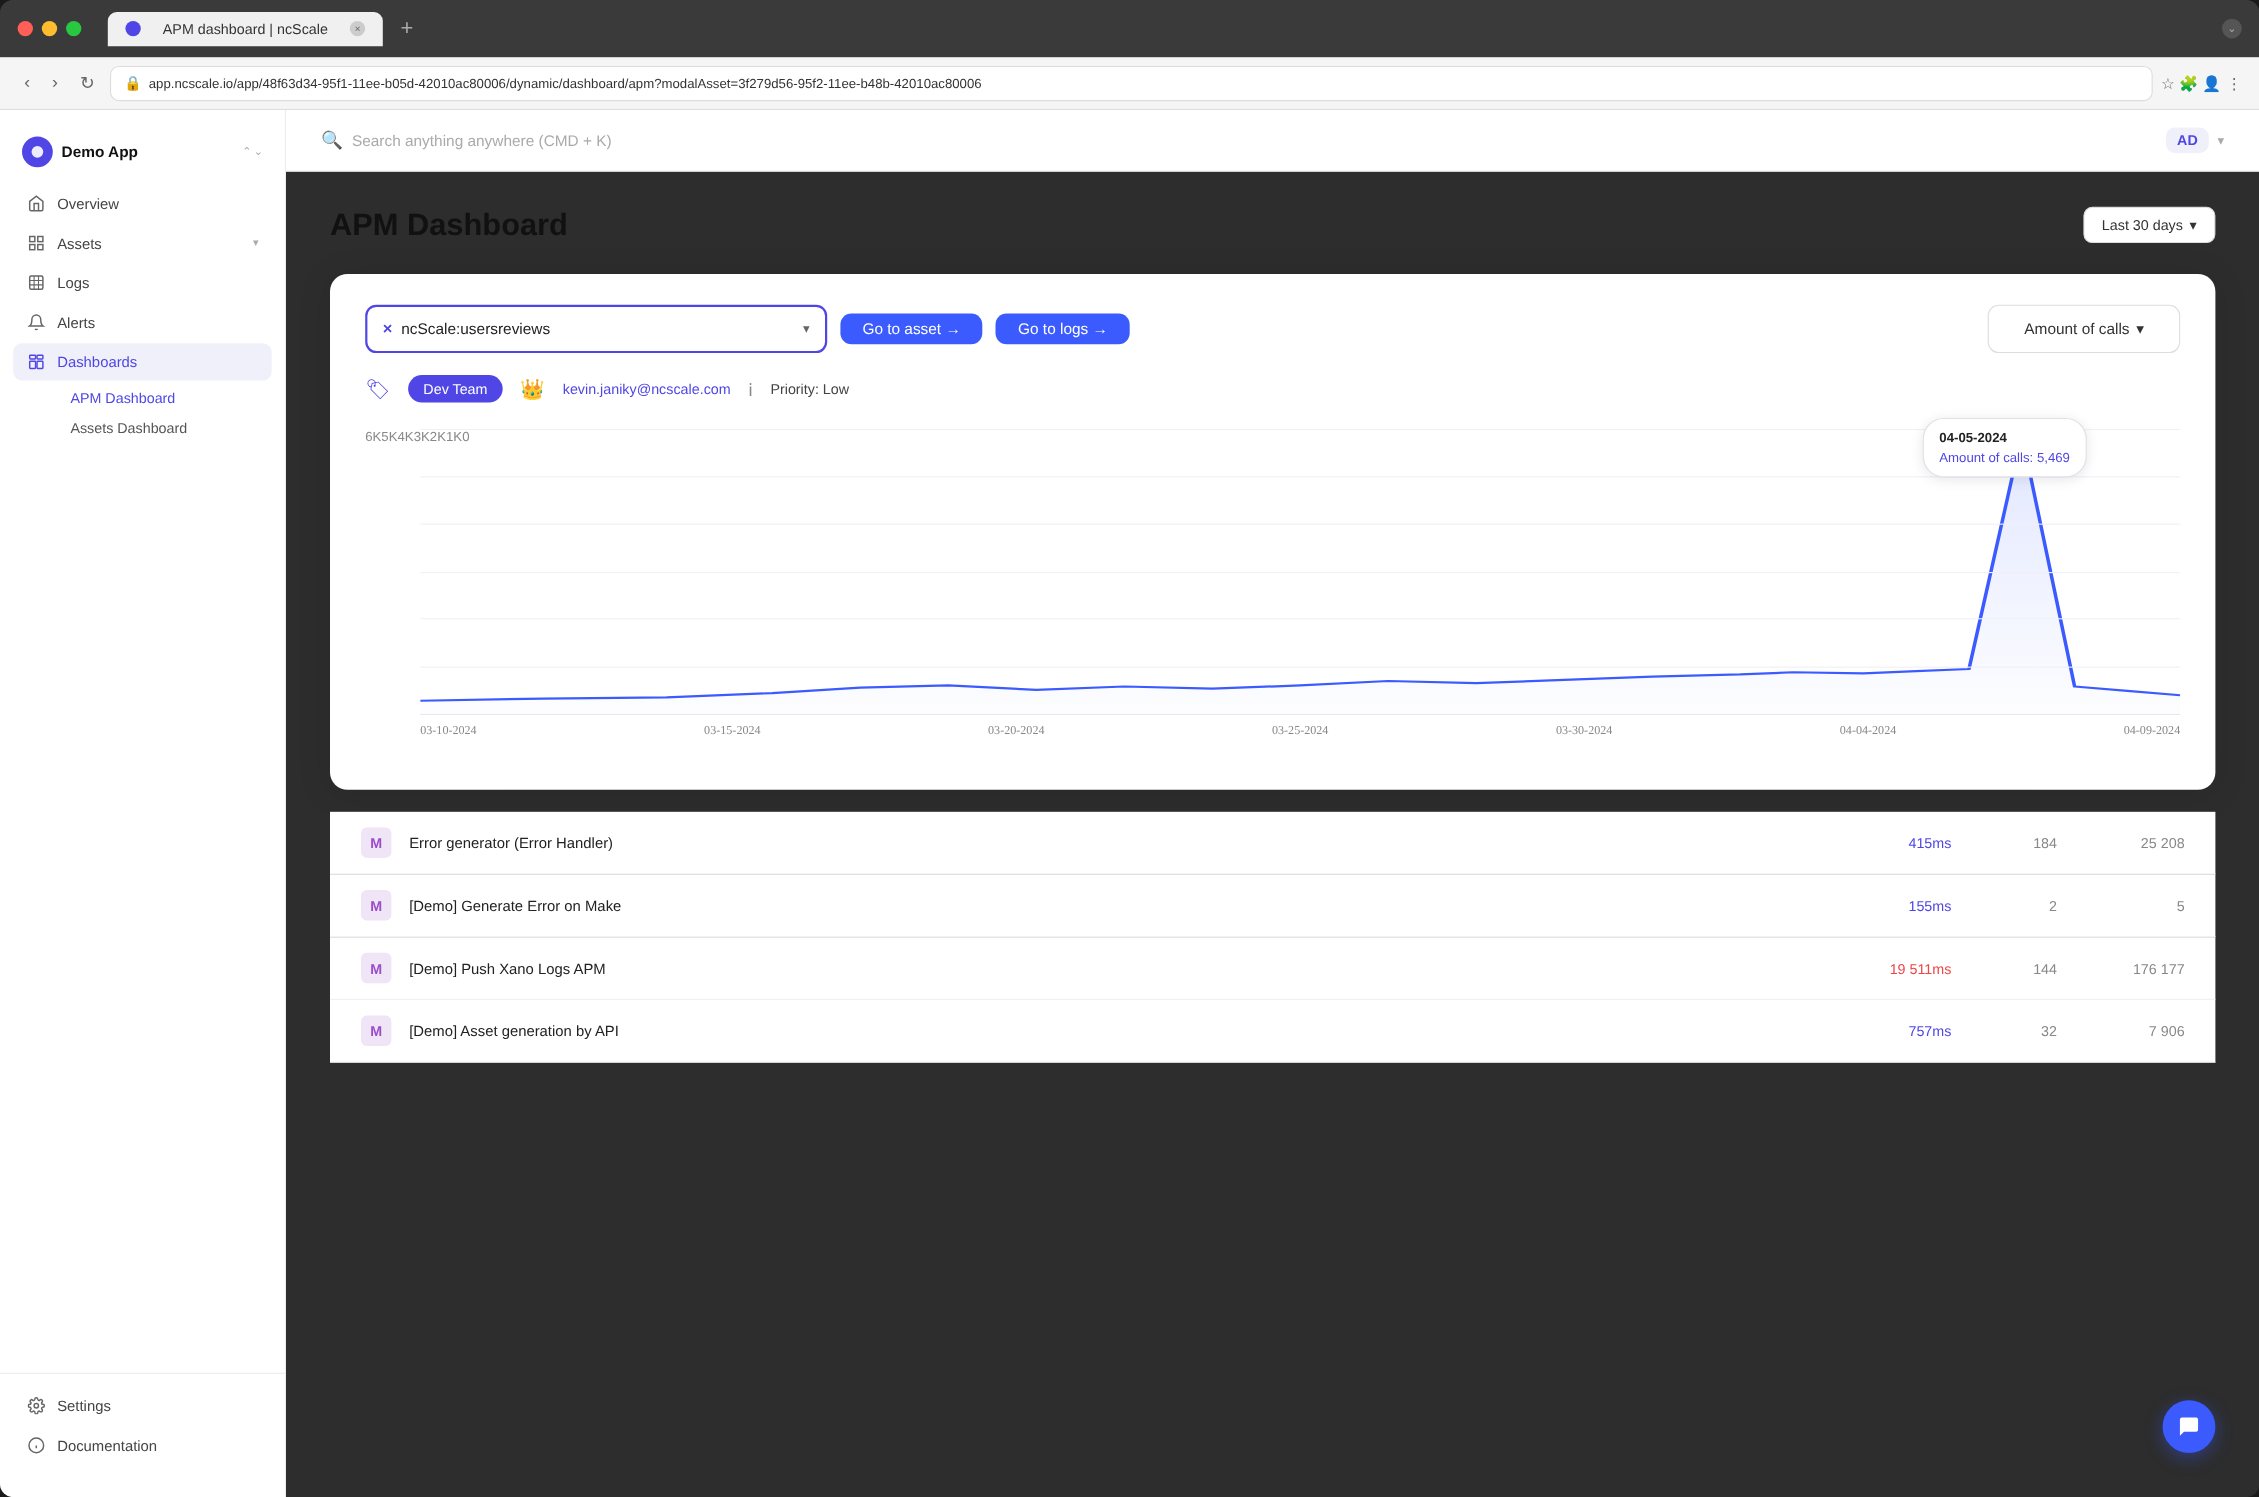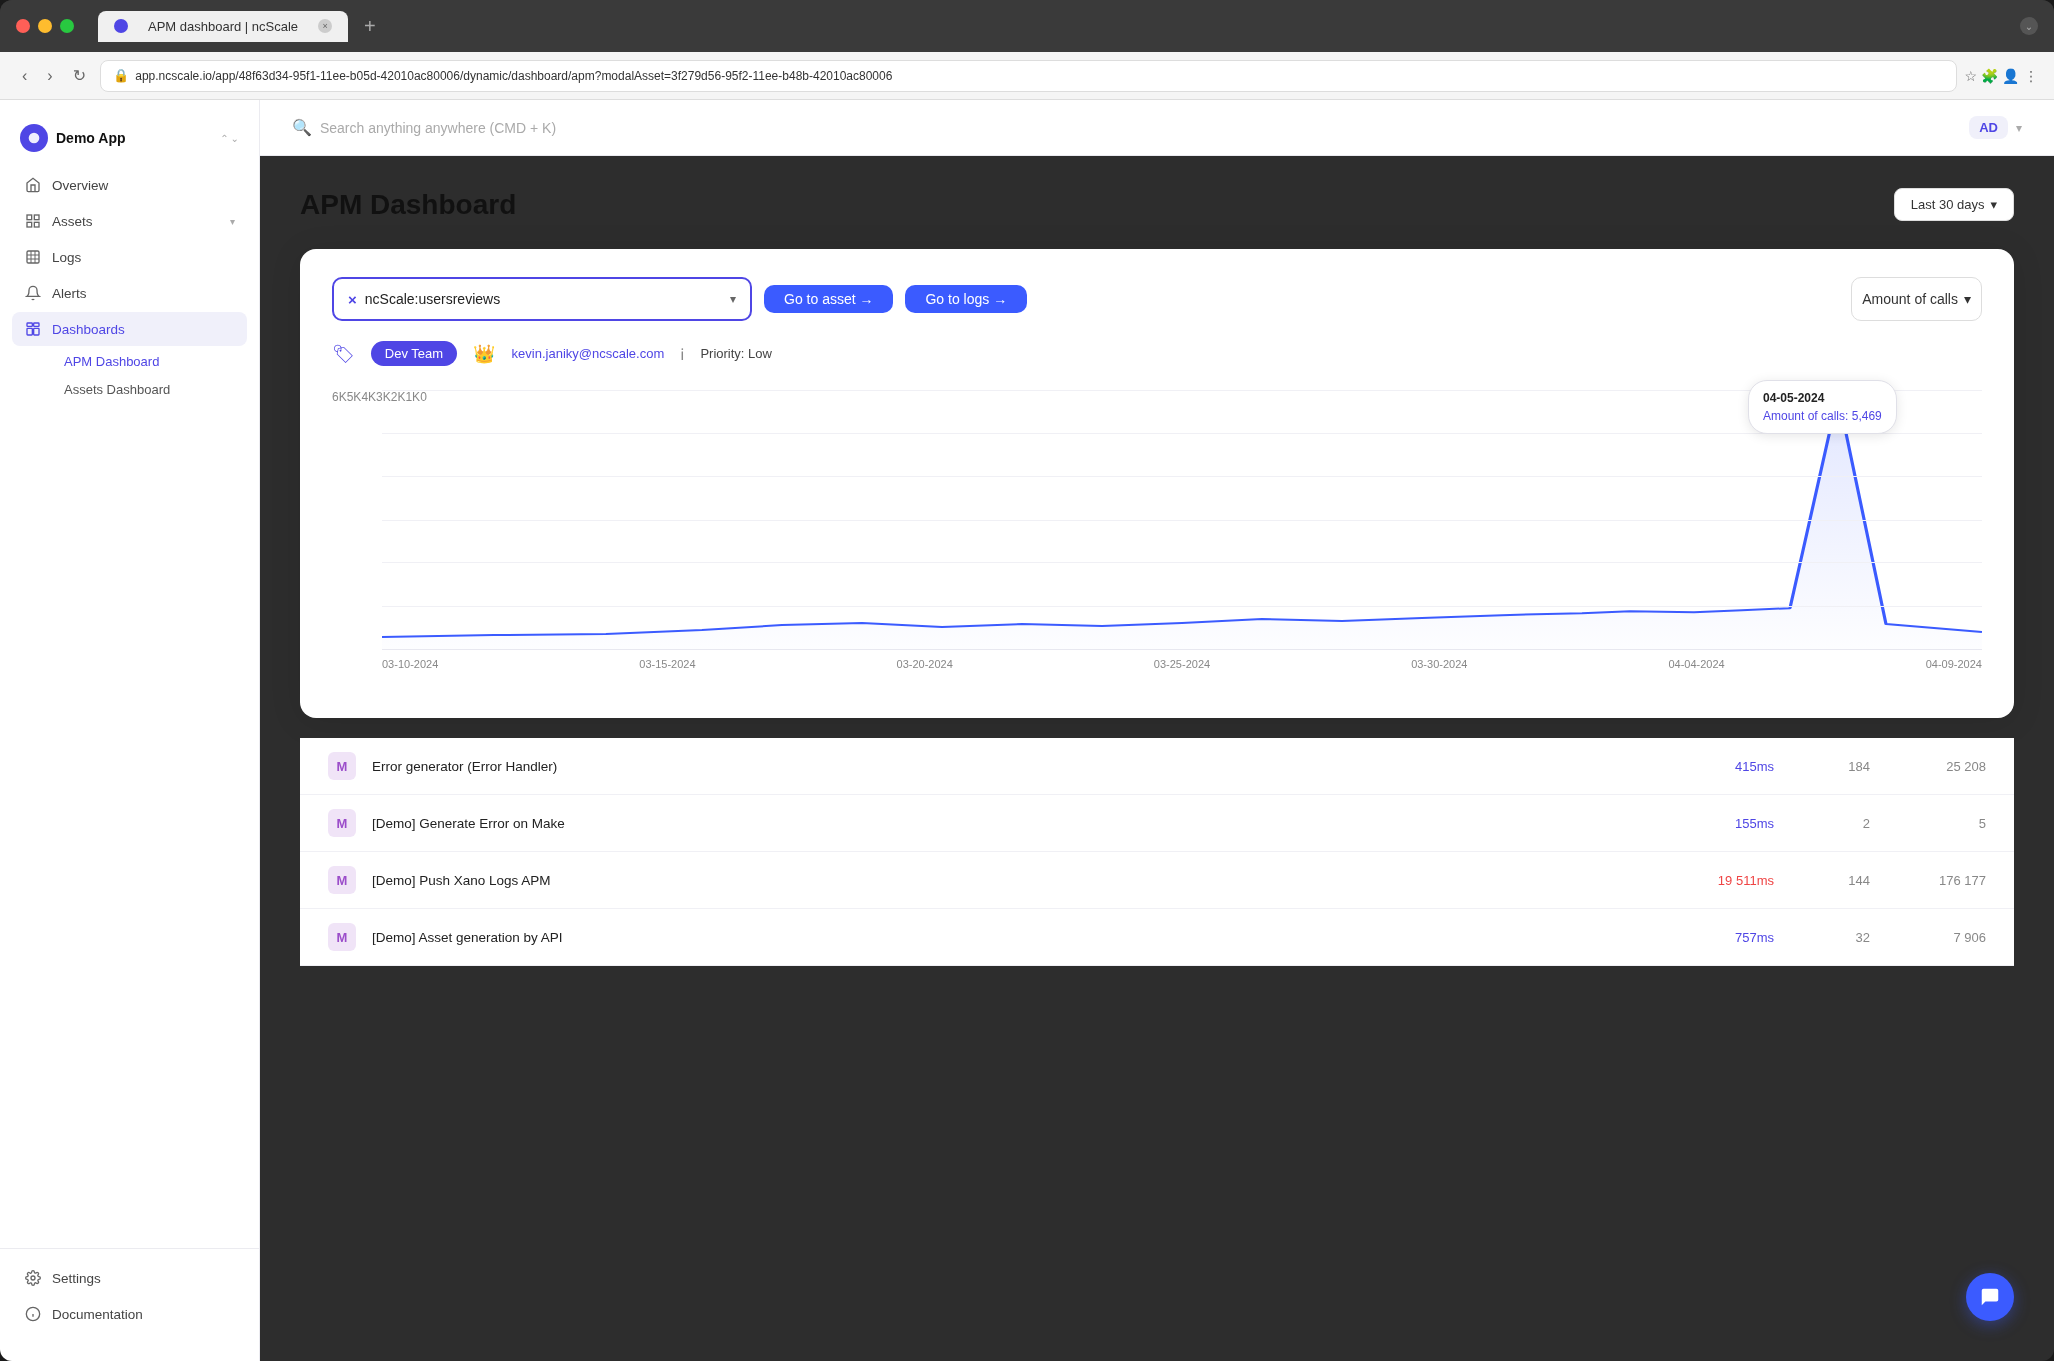--- a/index.html
+++ b/index.html
@@ -55,32 +55,32 @@
     
     .modal-card { background: white; border-radius: 16px; box-shadow: 0 4px 32px rgba(0,0,0,0.10); padding: 28px 32px; margin-bottom: 20px; }
 
     
     .search-row { display: flex; align-items: center; gap: 12px; margin-bottom: 20px; }
     .search-select { flex: 0 0 420px; border: 2px solid #4f46e5; border-radius: 10px; height: 44px; display: flex; align-items: center; padding: 0 14px; gap: 8px; background: white; position: relative; }
     .search-select-x { color: #4f46e5; font-size: 15px; font-weight: bold; cursor: pointer; }
     .search-select-text { flex: 1; font-size: 14px; color: #222; }
     .search-select-arrow { color: #666; font-size: 12px; }
     .btn-primary { background: #3b5bff; color: white; border: none; border-radius: 10px; height: 28px; padding: 0 20px; font-size: 14px; font-weight: 500; cursor: pointer; display: flex; align-items: center; gap: 6px; white-space: nowrap; }
-    .metric-select { border: 1px solid #ddd; border-radius: 10px; height: 44px; padding: 0 10px; font-size: 14px; color: #333; display: flex; align-items: center; gap: 6px; background: white; cursor: pointer; margin-left: auto; }
+    .metric-select { border: 1px solid #ddd; border-radius: 10px; height: 44px; padding: 0 32px; font-size: 14px; color: #333; display: flex; align-items: center; gap: 6px; background: white; cursor: pointer; margin-left: auto; }
 
     
     .tags-row { display: flex; align-items: center; gap: 16px; margin-bottom: 24px; }
     .tag-chip { background: #4f46e5; color: white; border-radius: 20px; padding: 5px 14px; font-size: 13px; font-weight: 500; }
     .tag-item { display: flex; align-items: center; gap: 6px; font-size: 13px; color: #444; }
 
     
     .chart-area { position: relative; height: 300px; }
     .chart-y-labels { position: absolute; left: 0; top: 0; bottom: 40px; width: 40px; display: flex; flex-direction: row; justify-content: space-between; font-size: 12px; color: #888; text-align: right; }
     .chart-main { position: absolute; left: 50px; right: 0; top: 0; bottom: 40px; border-bottom: 1px solid #e8e8f0; }
-    .chart-x-labels { position: absolute; left: 50px; right: 0; bottom: 0; height: 40px; display: flex; justify-content: space-between; font-size: 11px; color: #888; align-items: flex-start; padding-top: 8px; }
+    .chart-x-labels { position: absolute; left: 50px; right: 0; bottom: 0; height: 40px; display: flex; justify-content: space-between; font-size: 11px; color: #888; align-items: flex-start; padding-top: 8px; font-family: Liberation Serif, serif; }
     .chart-gridlines { position: absolute; inset: 0; }
     .chart-gridline { position: absolute; left: 0; right: 0; border-top: 1px solid #f0f0f5; }
 
     
     .chart-tooltip { position: absolute; background: white; border: 1px solid #e0e0e8; border-radius: 19px; padding: 10px 14px; font-size: 12px; box-shadow: 0 2px 12px rgba(0,0,0,0.10); pointer-events: none; }
     .tooltip-date { font-weight: 600; color: #222; margin-bottom: 4px; }
     .tooltip-value { color: #4f46e5; }
 
     
     .table-bottom { margin-top: 8px; }

